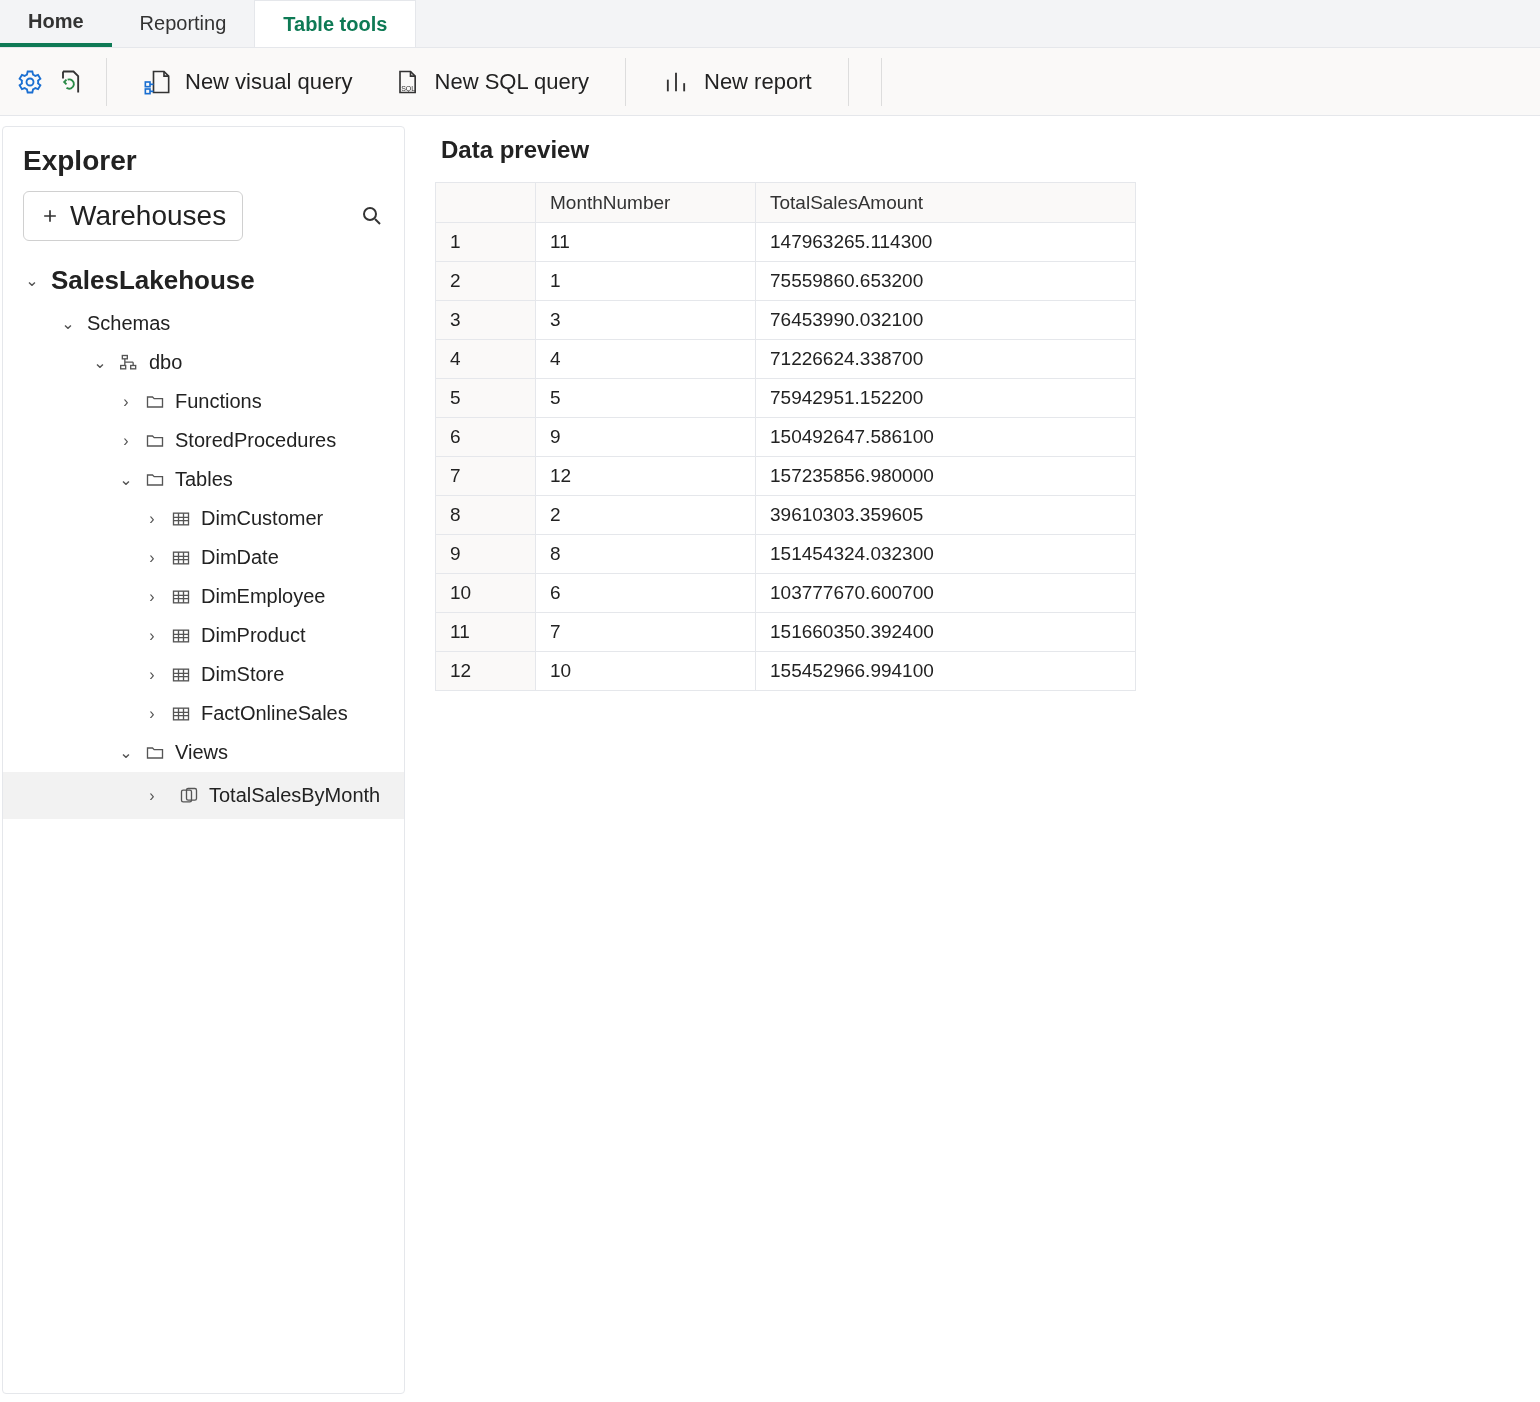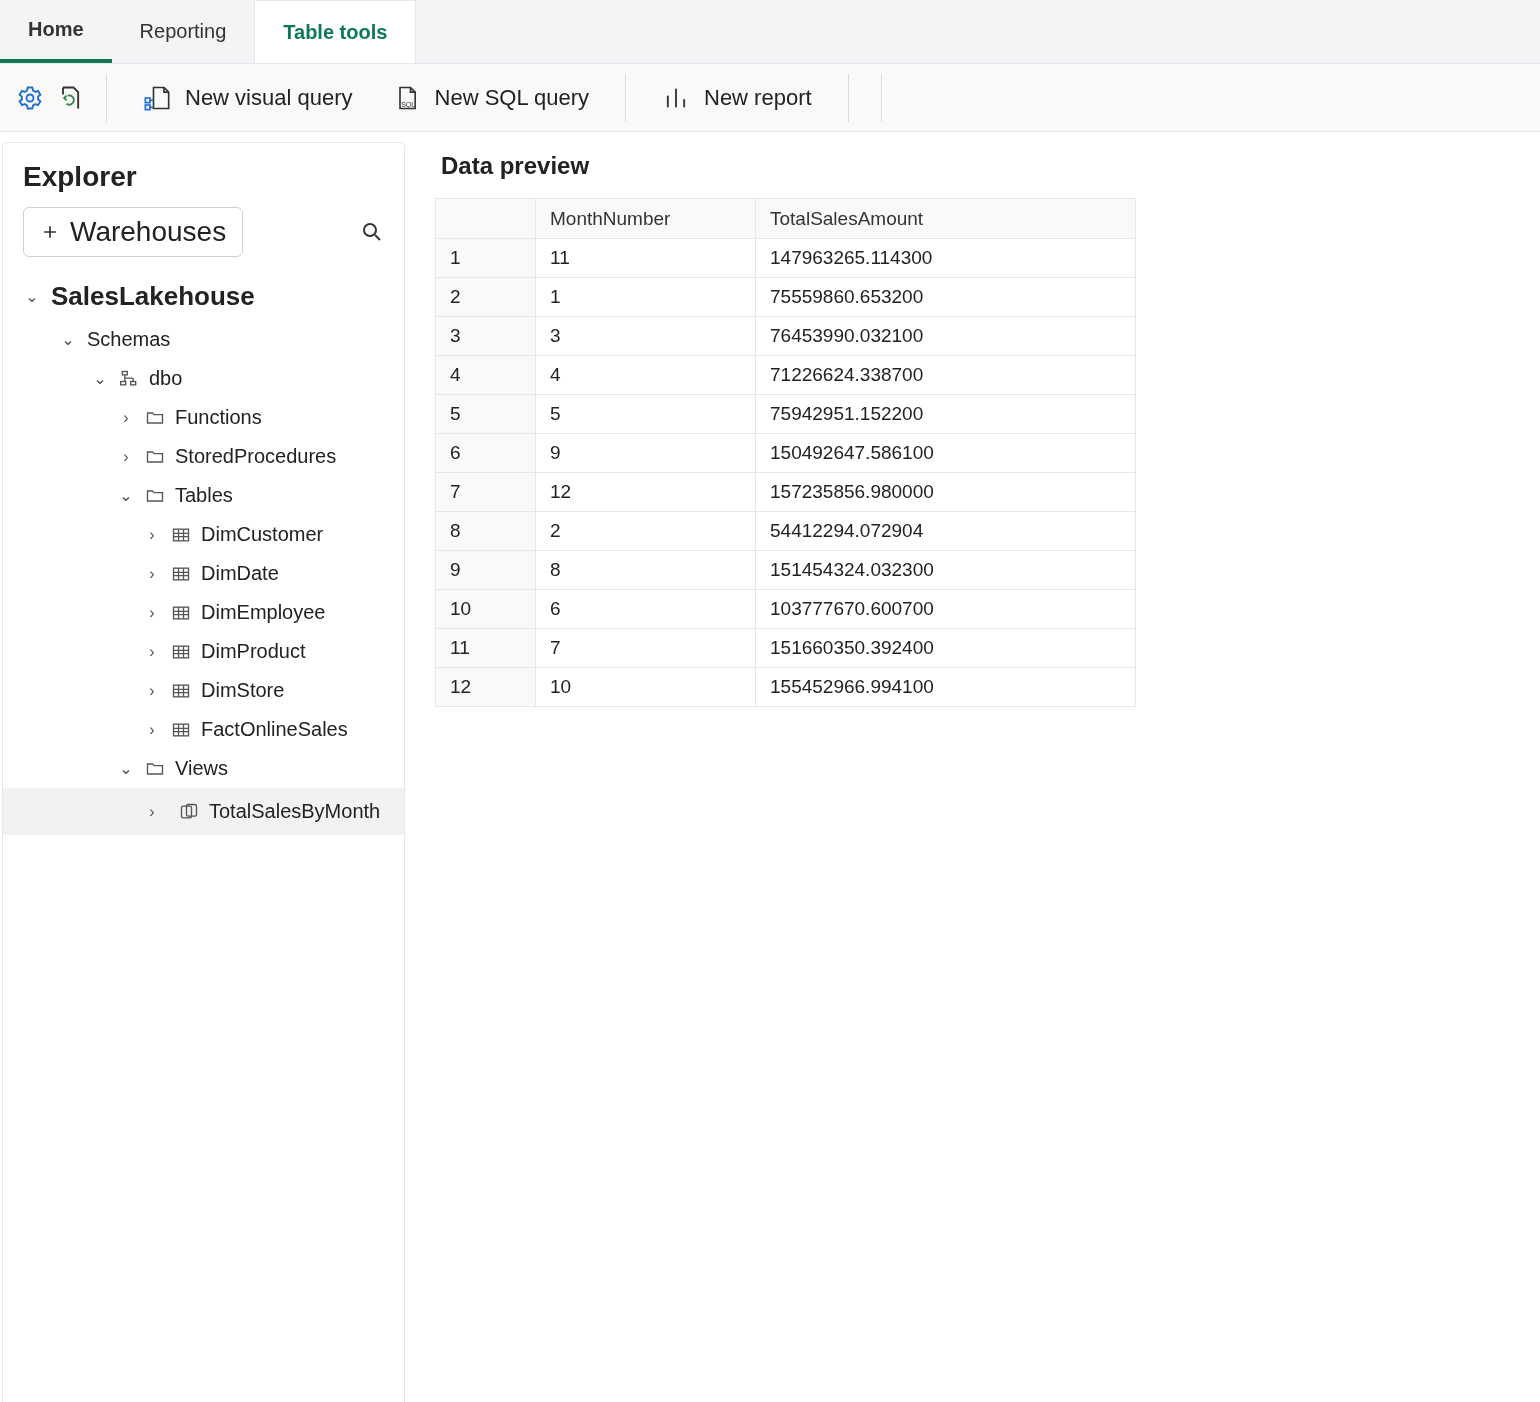--- a/index.html
+++ b/index.html
@@ -1,19 +1,19 @@
 <!DOCTYPE html>
 <html><head>
 <meta charset="utf-8">
 <style>
   * { box-sizing: border-box; margin: 0; padding: 0; }
   html, body { width: 1540px; height: 1402px; font-family: "Segoe UI", Arial, sans-serif; background: #fff; color: #222; overflow: hidden; }
 
   
-  .tabs { display: flex; height: 64px; background: #f3f4f6; border-bottom: 1px solid #e5e7eb; }
+  .tabs { display: flex; height: 48px; background: #f3f4f6; border-bottom: 1px solid #e5e7eb; }
   .tab { display: flex; align-items: center; padding: 0 28px; font-size: 20px; color: #333; cursor: pointer; }
   .tab.active-home { background: #f3f4f6; font-weight: 600; border-bottom: 4px solid #0e7a55; }
   .tab.active-tabletools { background: #fff; color: #0e7a55; font-weight: 600; border-top:1px solid #e5e7eb; border-left:1px solid #e5e7eb; border-right:1px solid #e5e7eb;}
 
   
   .ribbon { display: flex; align-items: center; height: 68px; background: #faf9f8; border-bottom: 1px solid #e5e7eb; padding: 0 16px; gap: 12px; }
   .ribbon .sep { width:1px; height:48px; background:#ddd; margin:0 10px; }
   .ribbon-btn { display: flex; align-items: center; gap: 14px; padding: 8px 14px; font-size: 22px; color: #222; cursor:pointer; }
   .ribbon-btn.disabled { color:#aaa; }
   .icon { display:inline-flex; align-items:center; justify-content:center; }
@@ -312,21 +312,21 @@
     <td>150492647.586100</td>
           </tr>
           <tr>
             <td class="rownum-col">7</td>
     <td>12</td>
     <td>157235856.980000</td>
           </tr>
           <tr>
             <td class="rownum-col">8</td>
     <td>2</td>
-    <td>54412294.072904</td>
+    <td>39610303.359605</td>
           </tr>
           <tr>
             <td class="rownum-col">9</td>
     <td>8</td>
     <td>151454324.032300</td>
           </tr>
           <tr>
             <td class="rownum-col">10</td>
     <td>6</td>
     <td>103777670.600700</td>

